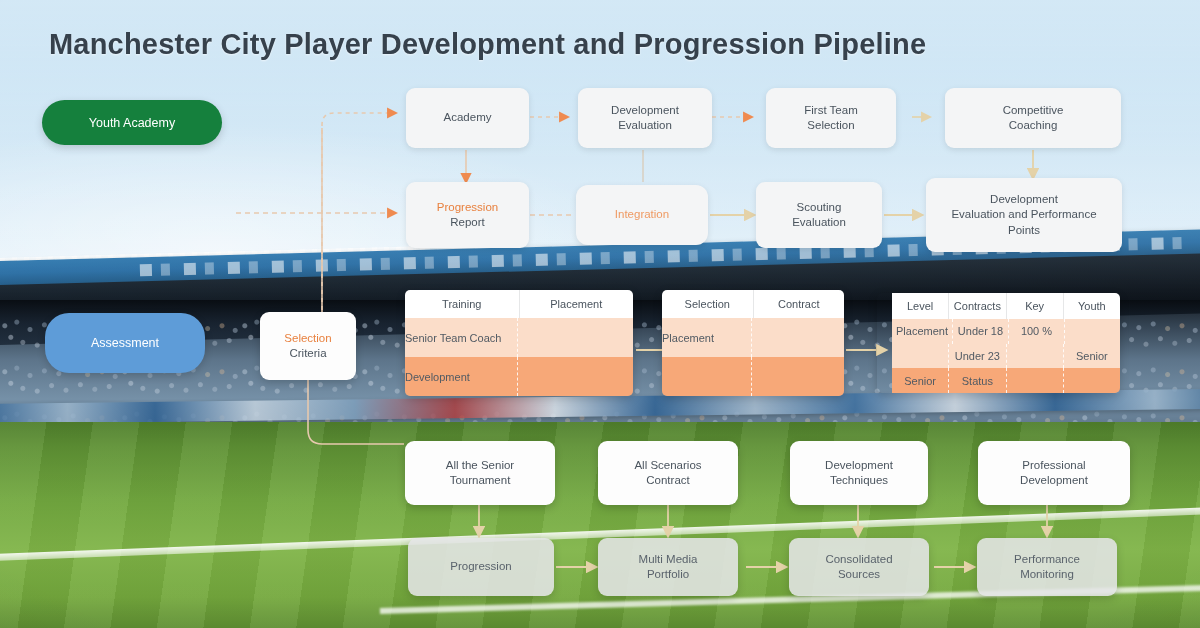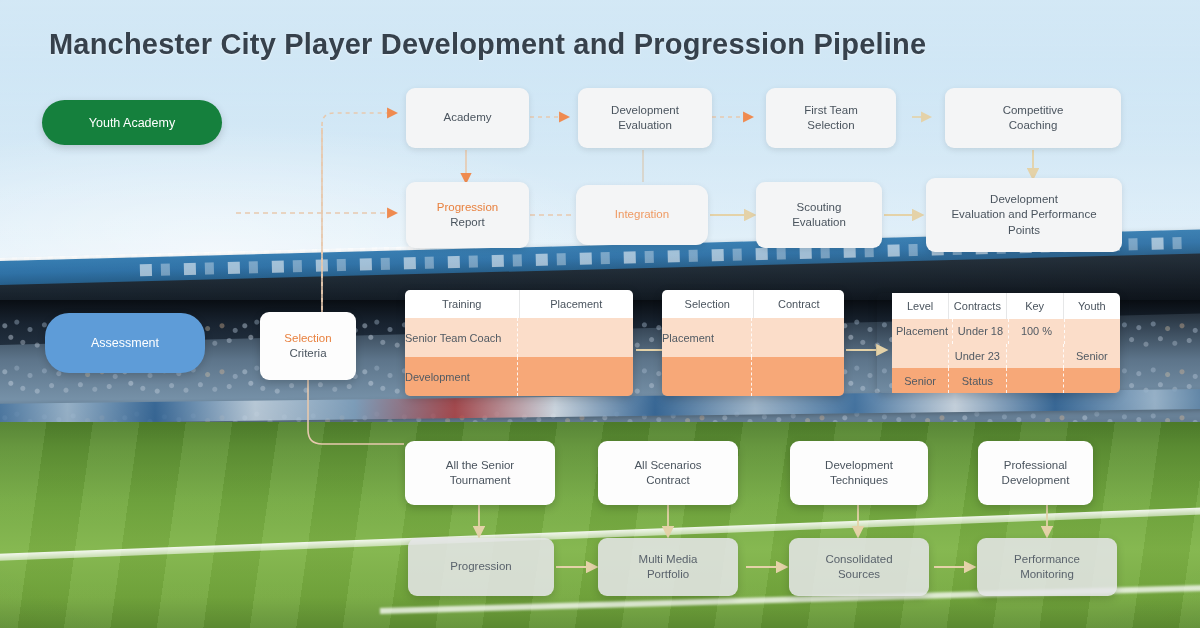--- a/index.html
+++ b/index.html
@@ -348,21 +348,21 @@
     <span class="l2">Tournament</span>
   </div>
   <div class="node white" style="left:598px; top:441px; width:140px; height:64px;">
     <span>All Scenarios</span>
     <span class="l2">Contract</span>
   </div>
   <div class="node white" style="left:790px; top:441px; width:138px; height:64px;">
     <span>Development</span>
     <span class="l2">Techniques</span>
   </div>
-  <div class="node white" style="left:978px; top:441px; width:115px; height:64px;">
+  <div class="node white" style="left:978px; top:441px; width:152px; height:64px;">
     <span>Professional</span>
     <span class="l2">Development</span>
   </div>
 
   <div class="node gray" style="left:408px; top:538px; width:146px; height:58px;">
     <span>Progression</span>
   </div>
   <div class="node gray" style="left:789px; top:538px; width:140px; height:58px;">
     <span>Consolidated</span>
     <span class="l2">Sources</span>

